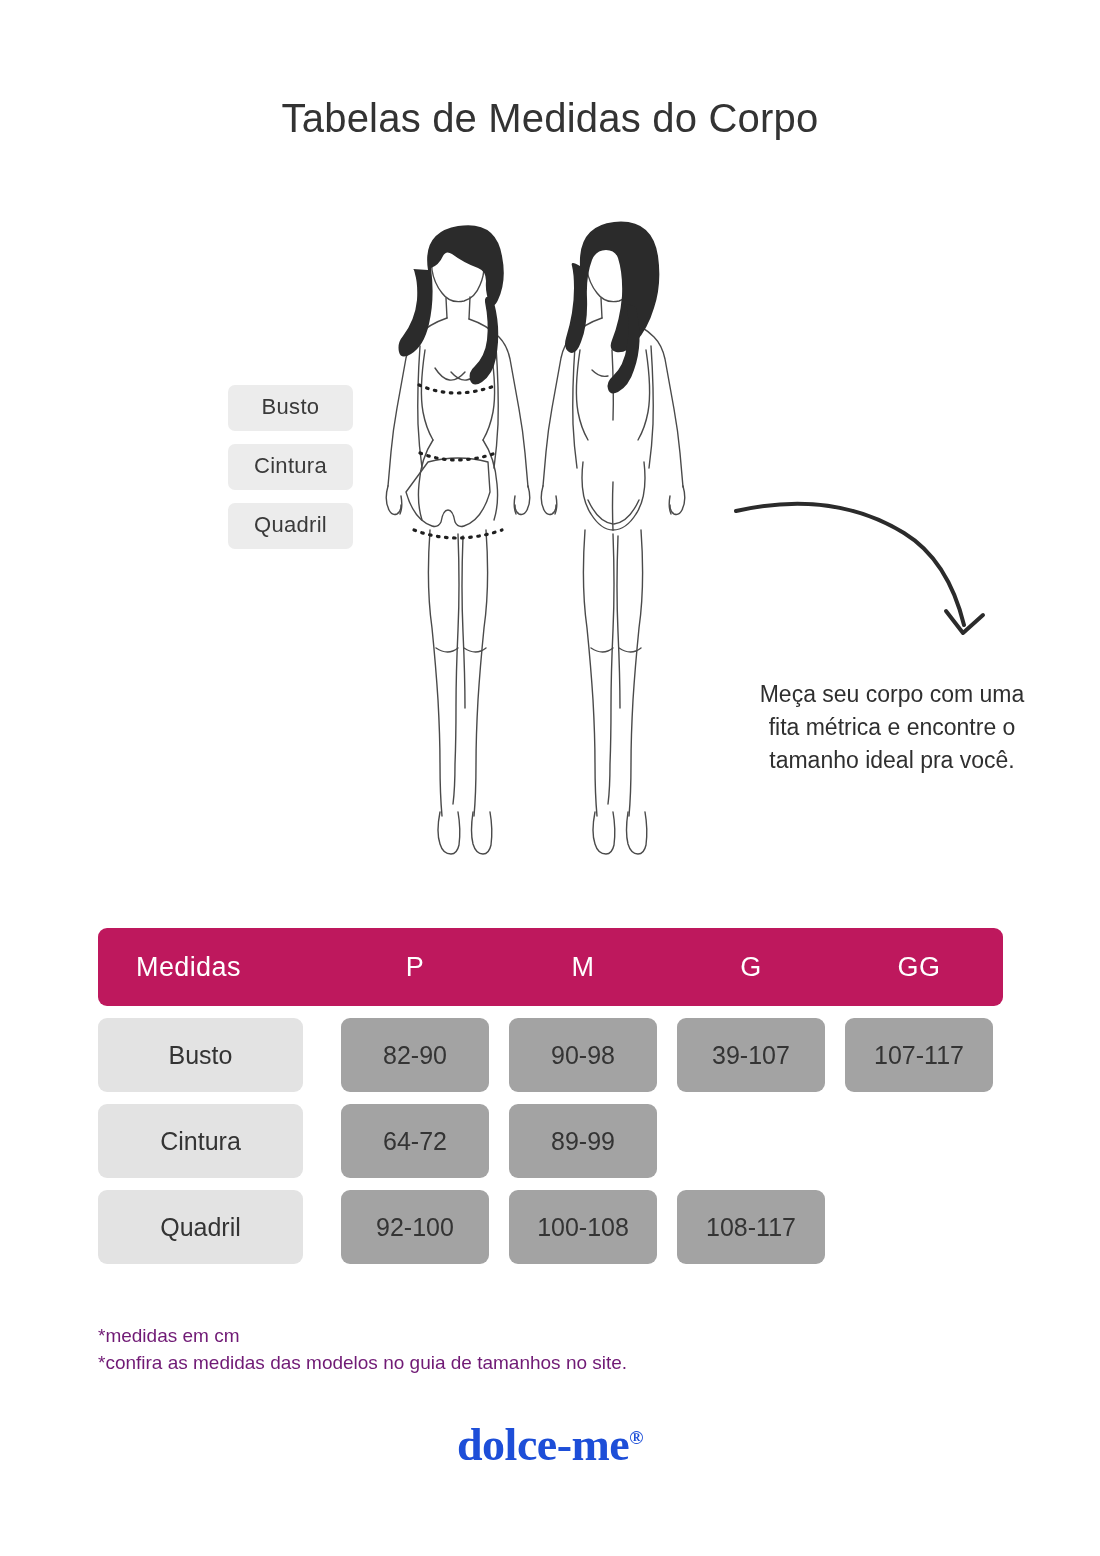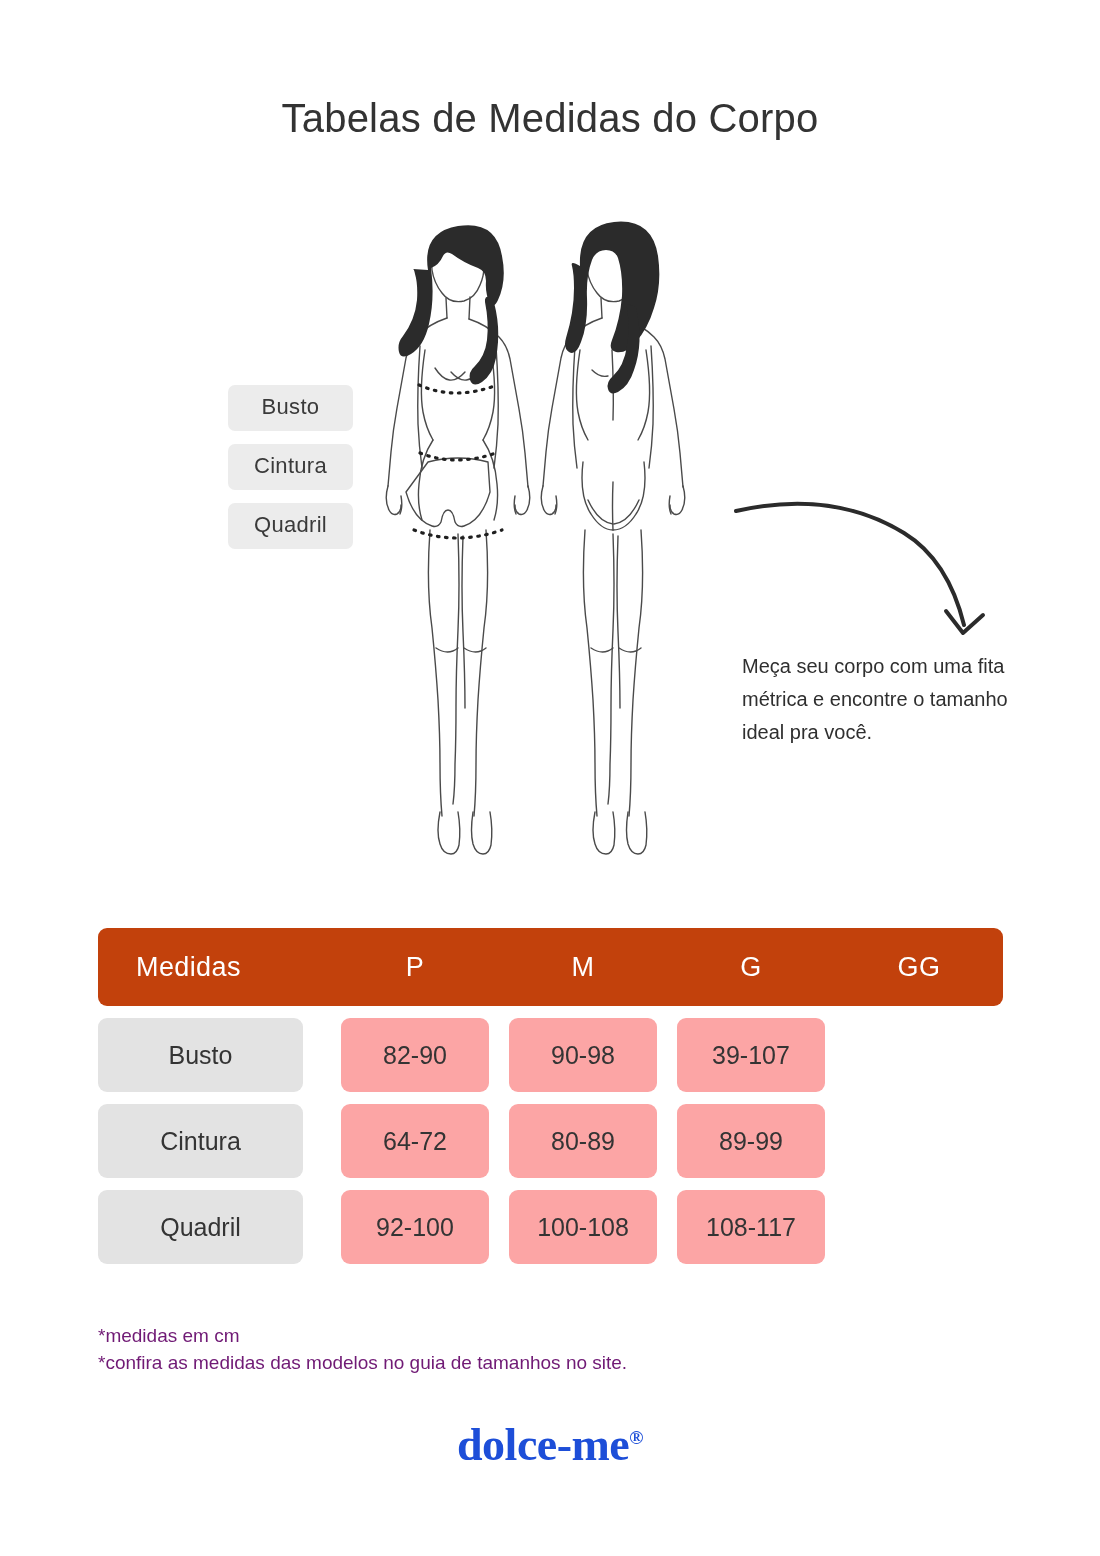--- a/index.html
+++ b/index.html
@@ -68,36 +68,37 @@
   .arrow-wrap {
     position: absolute;
     left: 730px;
     top: 495px;
     width: 270px;
     height: 170px;
   }
   .note {
     position: absolute;
     left: 742px;
-    top: 650px;
+    top: 678px;
     width: 300px;
-    font-size: 20px;
+    text-align: center;
+    font-size: 23px;
     line-height: 33px;
     color: #2f2f2f;
   }
 
   
   .table {
     position: absolute;
     left: 98px;
     top: 928px;
     width: 905px;
   }
   .thead {
-    background: #c2410c;
+    background: #be185d;
     border-radius: 9px;
     display: grid;
     grid-template-columns: 233px 168px 168px 168px 168px;
     align-items: center;
     height: 78px;
     color: #ffffff;
   }
   .thead .th {
     text-align: center;
     font-size: 27px;
@@ -122,21 +123,21 @@
     color: #343434;
     border-radius: 9px;
     height: 74px;
   }
   .cell.label {
     background: #e3e3e3;
     width: 205px;
     margin-left: 0;
   }
   .cell.value {
-    background: #fca5a5;
+    background: #a3a3a3;
     width: 148px;
     margin: 0 auto;
   }
 
   
   .footnotes {
     position: absolute;
     left: 98px;
     top: 1322px;
     font-size: 19px;
@@ -280,26 +281,26 @@
       <div class="th">M</div>
       <div class="th">G</div>
       <div class="th">GG</div>
     </div>
 
     <div class="trow">
       <div class="cell label">Busto</div>
       <div class="cell value">82-90</div>
       <div class="cell value">90-98</div>
       <div class="cell value">39-107</div>
+      <div class="cell value">107-117</div>
     </div>
 
     <div class="trow">
       <div class="cell label">Cintura</div>
       <div class="cell value">64-72</div>
-      <div class="cell value">80-89</div>
       <div class="cell value">89-99</div>
     </div>
 
     <div class="trow">
       <div class="cell label">Quadril</div>
       <div class="cell value">92-100</div>
       <div class="cell value">100-108</div>
       <div class="cell value">108-117</div>
     </div>
   </div>

